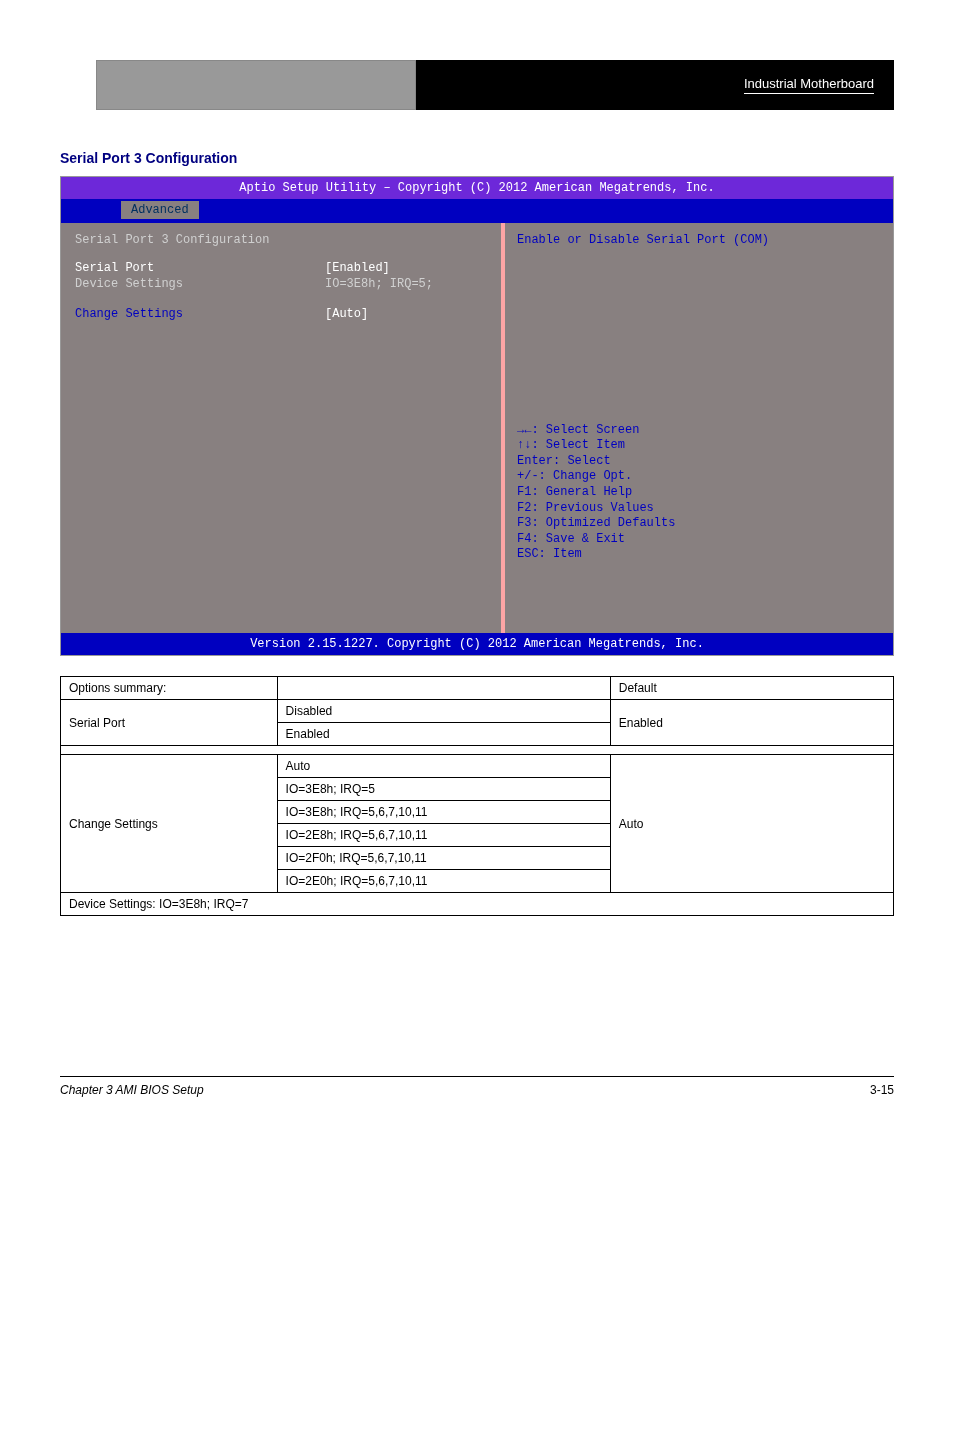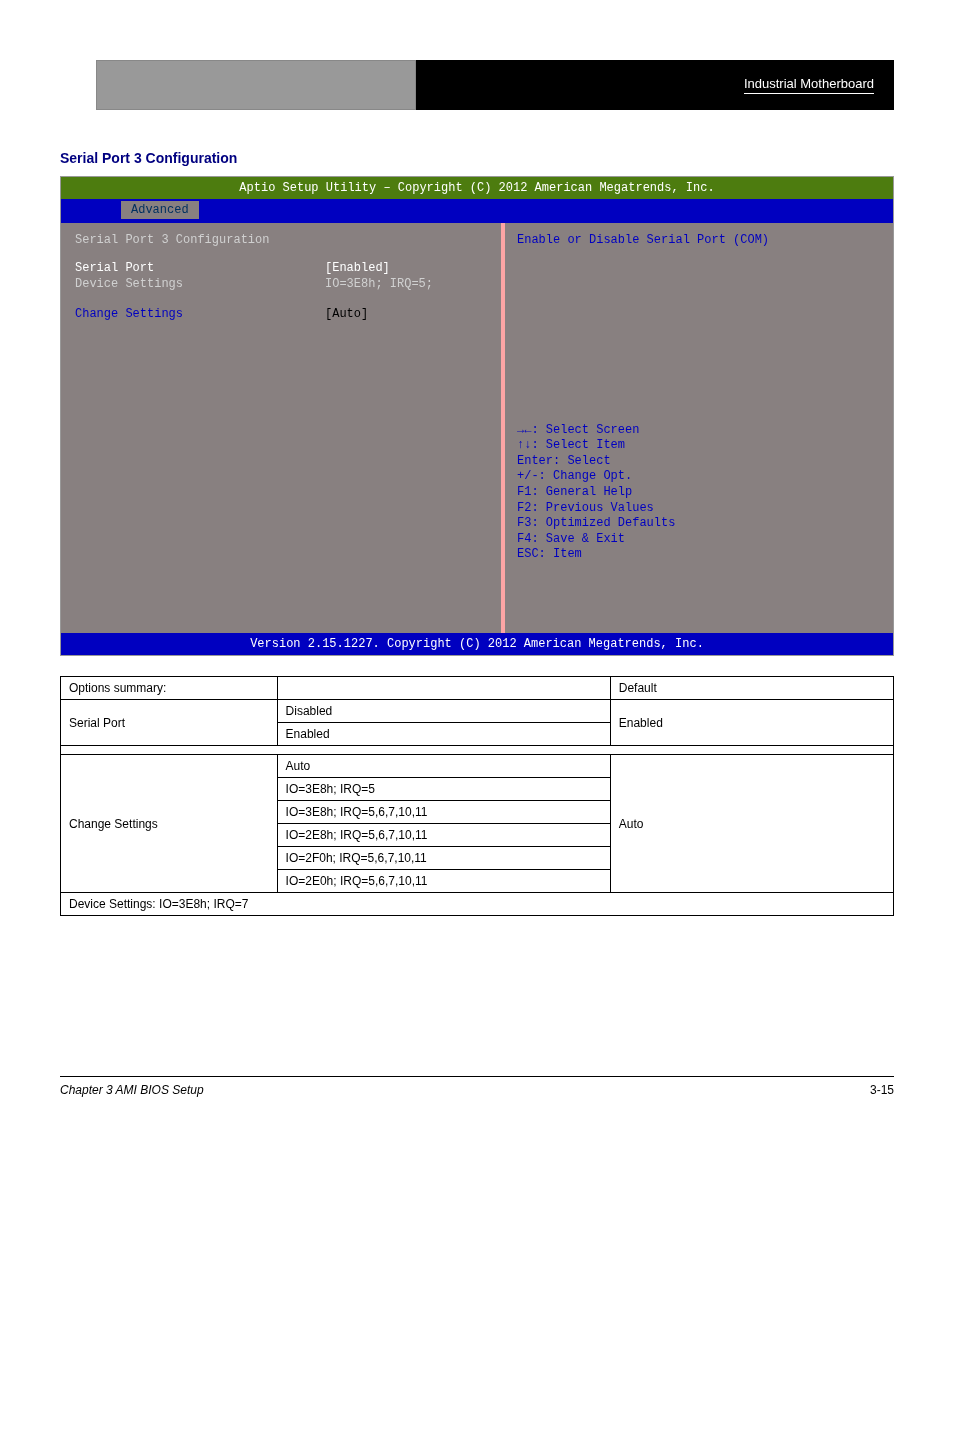--- a/index.html
+++ b/index.html
@@ -6,21 +6,21 @@
 body { font-family: Arial, sans-serif; background: #fff; width: 954px; margin: 0 auto; font-size: 13px; }
 .page { padding: 0 60px; }
 .header-bar { display: flex; margin-top: 60px; margin-bottom: 40px; padding-left: 36px; }
 .header-left { background: #999; width: 320px; height: 50px; border: 1px solid #888; }
 .header-right { background: #000; flex: 1; height: 50px; color: #fff; display: flex; align-items: center; justify-content: flex-end; padding-right: 20px; font-size: 13px; }
 .header-title { border-bottom: 1px solid #fff; padding-bottom: 2px; }
 
 .section-title { color: #000080; font-weight: bold; font-size: 14px; margin-bottom: 10px; }
 
 .bios-box { border: 1px solid #999; margin-bottom: 20px; font-family: 'Courier New', monospace; font-size: 12px; }
-.bios-title { background: #4d7c0f; color: #fff; text-align: center; padding: 4px 0; }
+.bios-title { background: #6d28d9; color: #fff; text-align: center; padding: 4px 0; }
 .bios-tabs { background: #0000c0; padding: 2px 0 4px 60px; }
 .bios-tab { background: #888080; color: #003060; display: inline-block; padding: 2px 10px; }
 .bios-body { display: flex; background: #888080; height: 410px; }
 .bios-left { flex: 0 0 440px; padding: 10px 14px; color: #d0d0d0; }
 .bios-right { flex: 1; border-left: 4px solid #fca5a5; padding: 10px 12px; color: #0000c0; display: flex; flex-direction: column; }
 .bios-row { display: flex; margin-bottom: 2px; }
 .bios-label { width: 250px; }
 .bios-val { flex: 1; }
 .bios-head { color: #d0d0d0; margin-bottom: 14px; }
 .bios-hl { color: #fff; }
@@ -65,21 +65,21 @@
           <span class="bios-label bios-hl">Serial Port</span>
           <span class="bios-val bios-hl">[Enabled]</span>
         </div>
         <div class="bios-row">
           <span class="bios-label">Device Settings</span>
           <span class="bios-val">IO=3E8h; IRQ=5;</span>
         </div>
         <div style="height:14px"></div>
         <div class="bios-row">
           <span class="bios-label" style="color:#0000c0">Change Settings</span>
-          <span class="bios-val" style="color:#000000">[Auto]</span>
+          <span class="bios-val" style="color:#ffffff">[Auto]</span>
         </div>
       </div>
       <div class="bios-right">
         <div class="bios-help">Enable or Disable Serial Port (COM)</div>
         <div class="bios-help-spacer"></div>
         <div class="bios-nav">
           <div>→←: Select Screen</div>
           <div>↑↓: Select Item</div>
           <div>Enter: Select</div>
           <div>+/-: Change Opt.</div>

